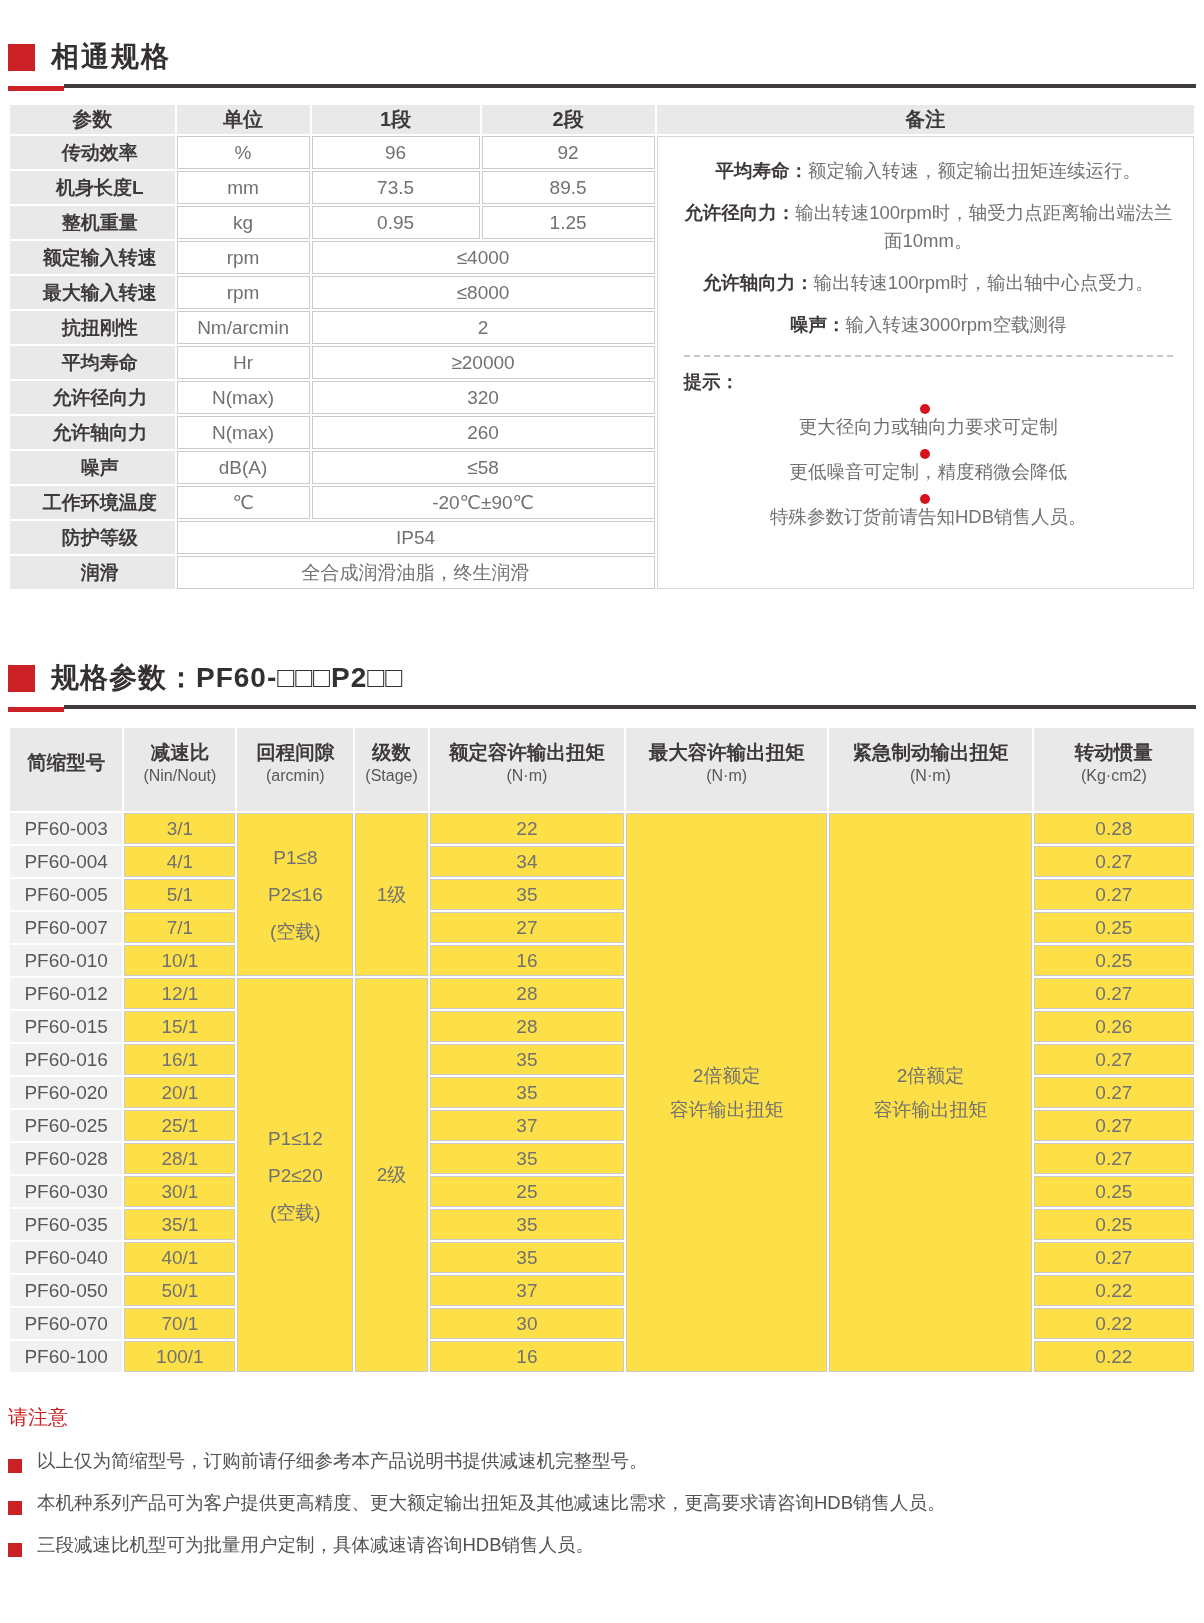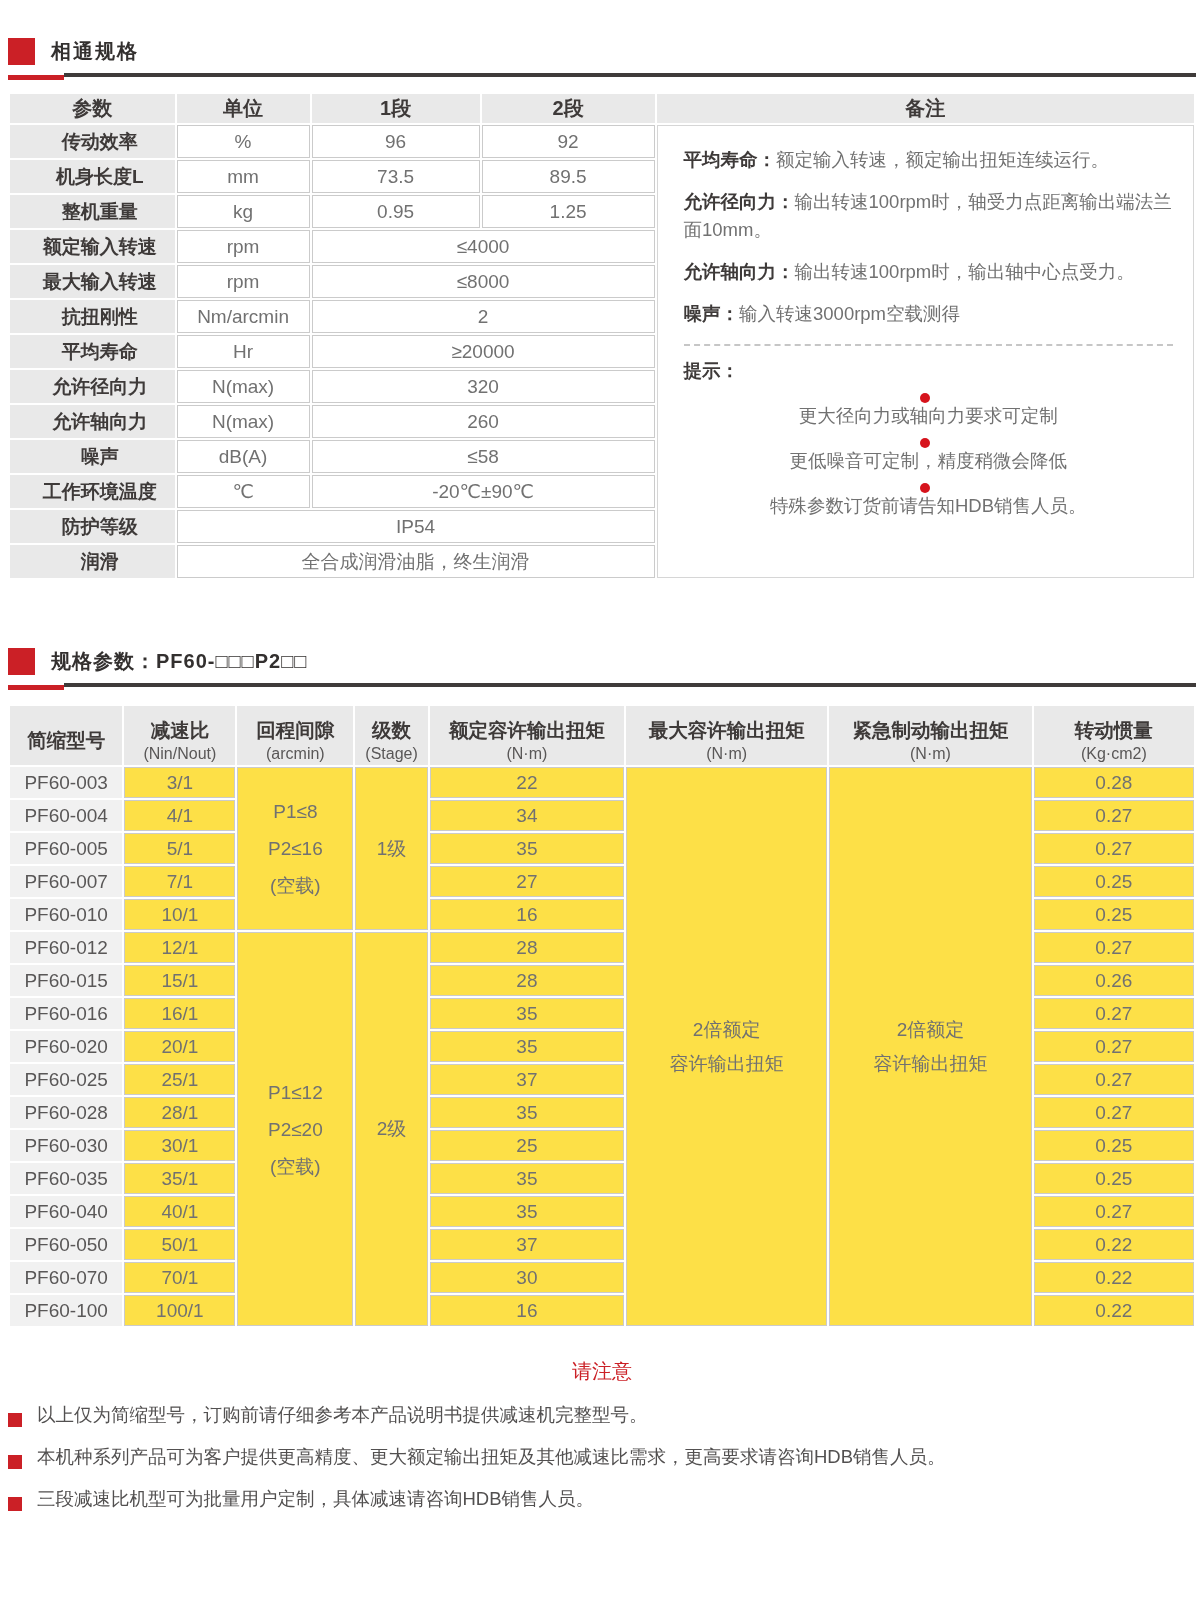--- a/index.html
+++ b/index.html
@@ -18,53 +18,53 @@
   body{
     width:1204px;height:1623px;background:#fff;overflow:hidden;
     font-family:"Liberation Sans","DejaVu Sans",sans-serif;color:var(--txt-dark);
   }
   .page{padding:38px 8px 0 8px;}
 
   
   .sec-head{margin:0;}
   .sec-title-row{display:flex;align-items:center;gap:16px;}
   .red-sq{width:27px;height:27px;background:var(--red);flex:none;}
-  .sec-title{font-size:20px;font-weight:bold;color:#33302f;letter-spacing:2px;white-space:nowrap;}
+  .sec-title{font-size:28px;font-weight:bold;color:#33302f;letter-spacing:2px;white-space:nowrap;}
   .title-rule{display:flex;align-items:flex-start;margin-top:8px;}
   .title-rule .r{width:56px;height:5px;background:var(--red);margin-top:2px;}
   .title-rule .d{flex:1;height:4px;background:var(--dark-rule);}
 
   
   table{width:100%;border-collapse:separate;border-spacing:2px;table-layout:fixed;}
   .t1{margin-top:12px;}
   .t1 th{background:var(--hdr-bg);font-size:20px;font-weight:bold;color:var(--txt-dark);height:24px;}
   .t1 td{height:33px;text-align:center;font-size:19px;}
   .t1 td.lbl{background:var(--lbl-bg);font-weight:bold;color:var(--txt-dark);padding-left:16px;}
   .t1 td.val{background:#fff;border:1px solid var(--cell-bd);color:var(--txt-gray);}
   .t1 td.remarks{background:#fff;border:1px solid #d6d6d6;vertical-align:top;text-align:left;padding:20px 20px 0 26px;}
-  .rp{margin:0 0 13px;font-size:18.5px;line-height:1.55;color:var(--txt-gray);}
+  .rp{margin:0 0 13px;font-size:18.5px;line-height:1.55;color:var(--txt-gray);text-align:center;}
   .rp .term{color:var(--txt-dark);font-weight:bold;}
   .dash-divider{border-top:2px dashed #c6c6c6;margin:16px 0 12px;}
   .tips-title{font-size:18.5px;font-weight:bold;color:var(--txt-dark);margin:0 0 4px;}
   .tip{display:flex;align-items:center;font-size:18.5px;color:var(--txt-gray);margin:10px 0;flex-direction:column;}
   .tip .dot{width:10px;height:10px;border-radius:50%;background:#d6131c;margin-right:7px;flex:none;}
 
   
   .t2{margin-top:14px;}
-  .t2 th{background:var(--hdr-bg);padding:12px 0 2px;vertical-align:middle;}
+  .t2 th{background:var(--hdr-bg);padding:12px 0 26px;vertical-align:middle;}
   .t2 .th1{display:block;font-size:19.5px;font-weight:bold;color:var(--txt-dark);line-height:1.3;}
   .t2 .th2{display:block;font-size:16px;font-weight:normal;color:var(--txt-mid);margin-top:2px;}
   .t2 td{height:31px;text-align:center;font-size:19px;}
   .t2 td.model{background:var(--model-bg);color:var(--txt-mid);}
   .t2 td.c{background:#fde047;border:1px solid var(--cell-bd);color:var(--txt-gray);}
   .t2 td.backlash div{line-height:1.95;}
   .t2 td.mnote div{line-height:1.8;}
 
   
-  .notes-title{color:var(--red);font-size:20px;margin:30px 0 4px 0;font-weight:normal;text-align:center;}
+  .notes-title{color:var(--red);font-size:20px;margin:30px 0 4px 0;font-weight:normal;}
   .note{display:flex;align-items:flex-end;font-size:18.5px;color:#525050;margin:17px 0;}
   .note .sq{width:14px;height:14px;background:var(--red);margin-right:15px;flex:none;}
 </style>
 </head>
 <body>
 
 <div class="page">
 
   <div class="sec-head">
     <div class="sec-title-row">

